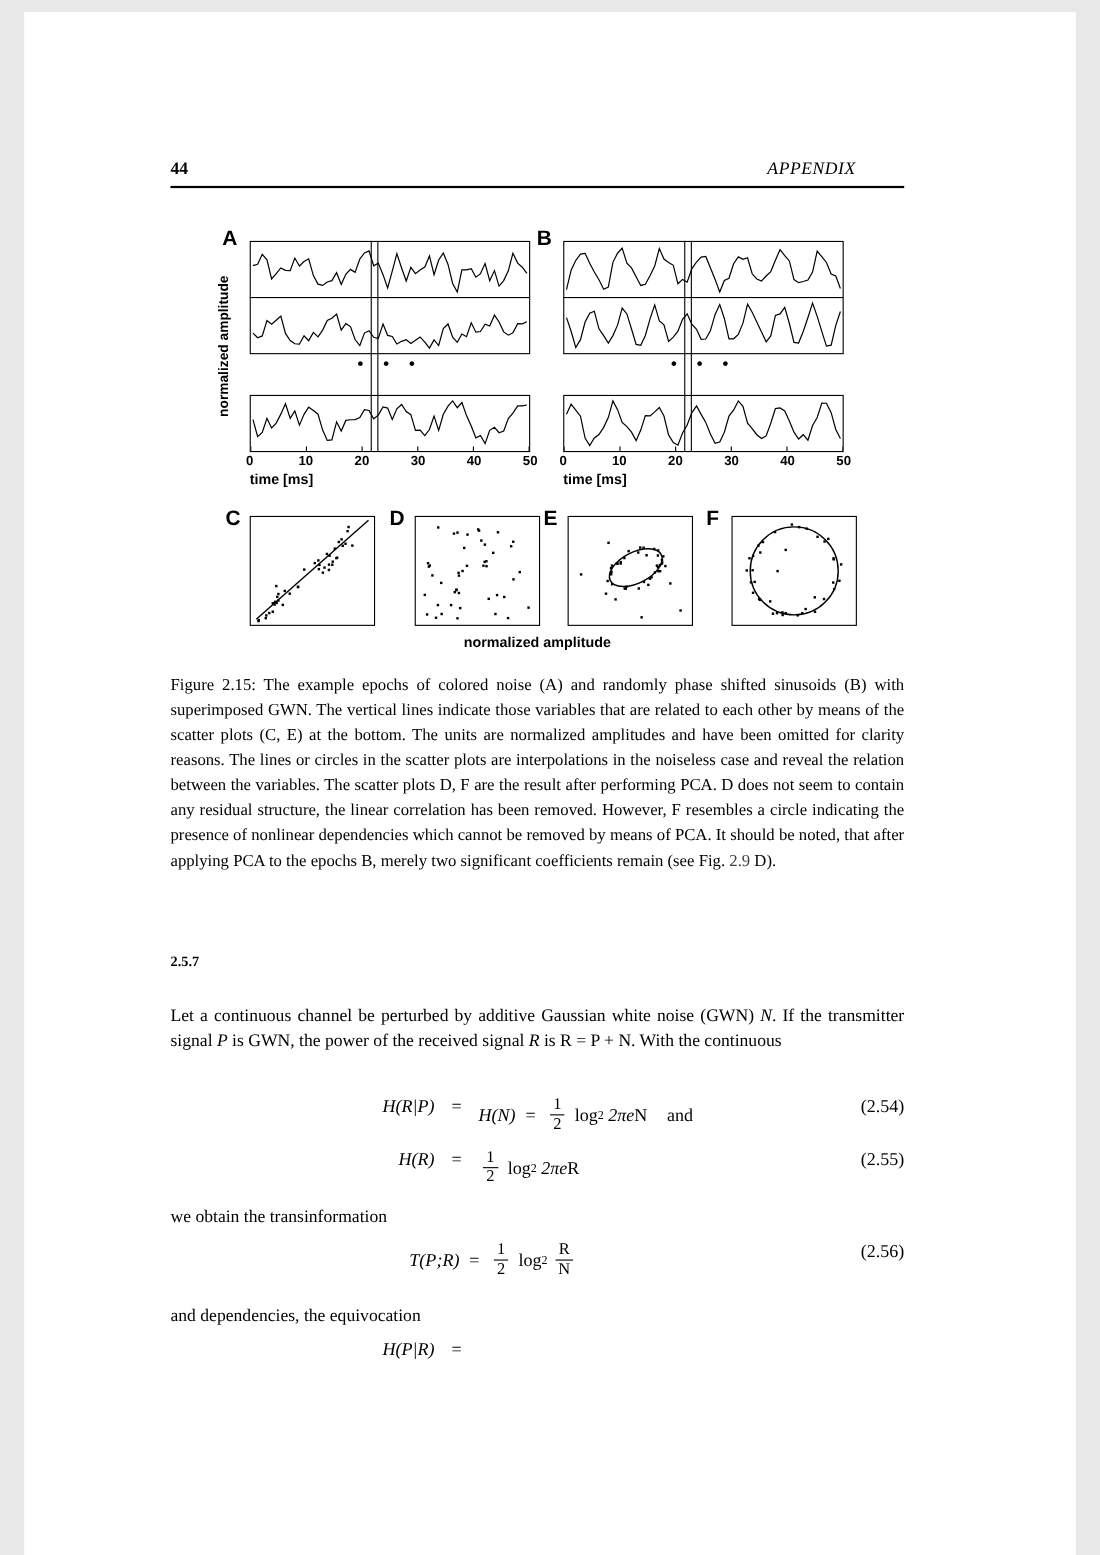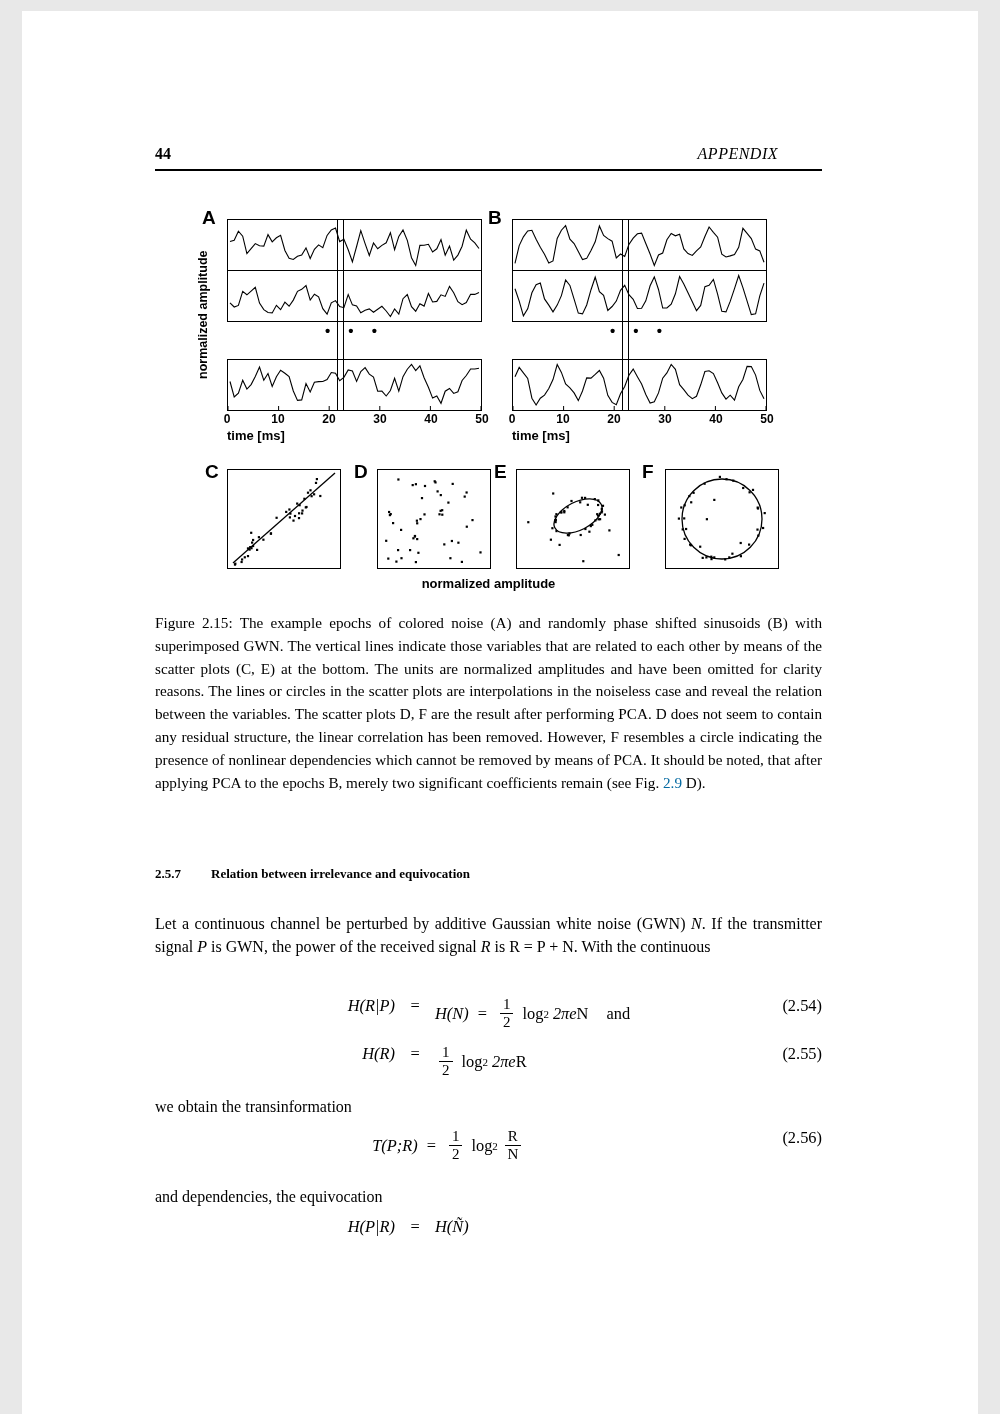--- a/index.html
+++ b/index.html
@@ -1,20 +1,20 @@
 <!DOCTYPE html>
 <html><head>
 <meta charset="utf-8">
 <style>
   html,body{margin:0;padding:0;background:#e8e8e8;}
   .page{position:relative;width:956px;height:1414px;background:#ffffff;margin:11px auto;
         font-family:"Liberation Serif",serif;color:#000;overflow:hidden;}
   .b{font-weight:normal}
   .i{font-style:italic}
-  .link{color:#0369a1;cursor:pointer}
+  .link{color:#404040;cursor:pointer}
 
   
   .hdr-num{position:absolute;left:133px;top:134px;font-weight:bold;font-size:16px}
   .hdr-head{position:absolute;right:200px;top:134px;font-style:italic;font-size:16px;letter-spacing:.5px}
   .hdr-rule{position:absolute;left:133px;top:158px;width:667px;height:2px;background:#000}
 
   
   .panel-letter{position:absolute;font:bold 19px "Liberation Sans","DejaVu Sans",sans-serif}
   .wavecol{position:absolute;width:255px;height:191px}
   .wavebox{position:relative;width:253px;height:50px;border:1px solid #000;background:#fff}
@@ -336,21 +336,20 @@
       <rect x="73.6" y="71.9" width="2.2" height="2.2" fill="#000"></rect>
       <rect x="47.2" y="28.8" width="2.2" height="2.2" fill="#000"></rect>
     </svg>
 
   <div class="scatter-xlabel">normalized amplitude</div>
 
   <div class="caption"><span class="b">Figure 2.15</span><span>:  The example epochs of colored noise (</span><span class="b">A</span><span>) and randomly phase shifted sinusoids (</span><span class="b">B</span><span>) with superimposed GWN. The vertical lines indicate those variables that are related to each other by means of the scatter plots (</span><span class="b">C</span><span>, </span><span class="b">E</span><span>) at the bottom. The units are normalized amplitudes and have been omitted for clarity reasons. The lines or circles in the scatter plots are interpolations in the noiseless case and reveal the relation between the variables. The scatter plots </span><span class="b">D</span><span>, </span><span class="b">F</span><span> are the result after performing PCA. D does not seem to contain any residual structure, the linear correlation has been removed. However, F resembles a circle indicating the presence of nonlinear dependencies which cannot be removed by means of PCA. It should be noted, that after applying PCA to the epochs B, merely two significant coefficients remain (see Fig. </span><span class="link">2.9</span><span> D).</span></div>
 
   <div class="heading">
     <span class="hnum">2.5.7</span>
-    <span>Relation between irrelevance and equivocation</span>
   </div>
 
   <div class="para" style="top:901px"><span>Let a continuous channel be perturbed by additive Gaussian white noise (GWN) </span><span class="i">N</span><span>. If the transmitter signal </span><span class="i">P</span><span> is GWN, the power of the received signal </span><span class="i">R</span><span> is </span><span class="b">R = P + N</span><span>. With the continuous</span></div>
 
   <div class="eqrow" style="top:985px;height:46px">
     <span class="eq-lhs">H(R|P)</span>
     <span class="eq-rel">=</span>
     <span class="eq-rhs">
       <span class="i">H(N)</span>
       <span class="spc">=</span>
@@ -401,17 +400,16 @@
       </span>
     </span>
     <span class="eq-tag">(2.56)</span>
   </div>
 
   <div class="conn" style="top:1177px">and dependencies, the equivocation</div>
 
   <div class="eqrow" style="top:1206px;height:44px">
     <span class="eq-lhs">H(P|R)</span>
     <span class="eq-rel">=</span>
-    <span class="eq-rhs i">H(Ñ)</span>
     <span class="eq-tag"></span>
   </div>
 
 </div>
 
 </body></html>

